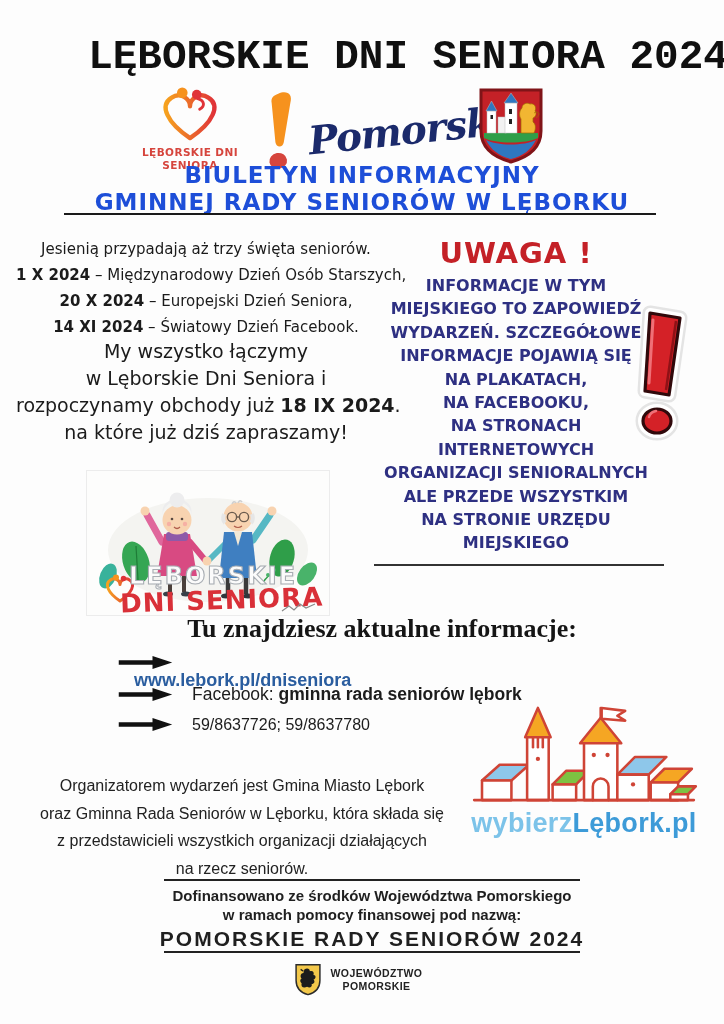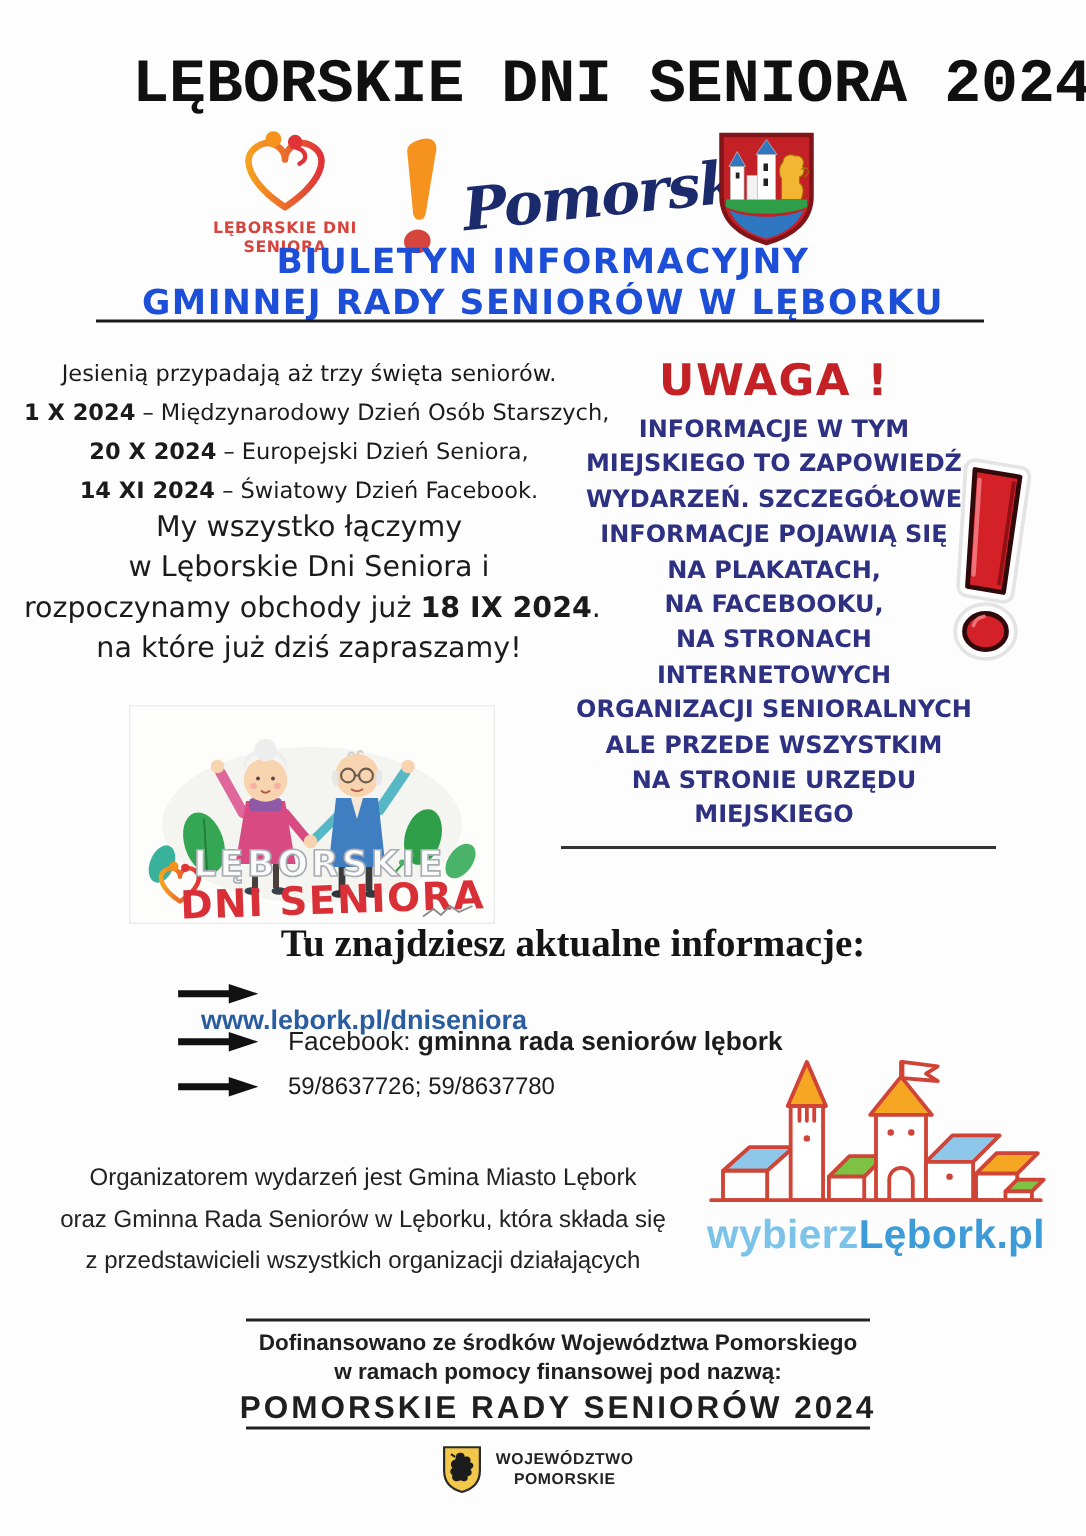--- a/index.html
+++ b/index.html
@@ -288,20 +288,21 @@
     </svg>
     <div class="info-text referat">
       <div class="nowrap">59/8637726; 59/8637780</div>
     </div>
   </div>
 
   <div class="abs organizer">
     <div class="nowrap">Organizatorem wydarzeń jest Gmina Miasto Lębork</div>
     <div class="nowrap">oraz Gminna Rada Seniorów w Lęborku, która składa się</div>
     <div class="nowrap">z przedstawicieli wszystkich organizacji działających</div>
+    <div class="nowrap">na rzecz seniorów.</div>
   </div>
 
   <div class="abs wybierz">
     <svg width="240" height="102" viewBox="0 0 236 104">
       <g fill="none" stroke="#cf4436" stroke-width="2.6" stroke-linejoin="round" stroke-linecap="round">
         <polygon points="14,78 32,62 62,62 44,78" fill="#8ec7ea"></polygon>
         <rect x="14" y="78" width="30" height="20" fill="#ffffff"></rect>
         <polygon points="58,34 71,4 84,34" fill="#f5a623"></polygon>
         <rect x="60" y="34" width="22" height="64" fill="#ffffff"></rect>
         <line x1="66" y1="34" x2="66" y2="44"></line>

